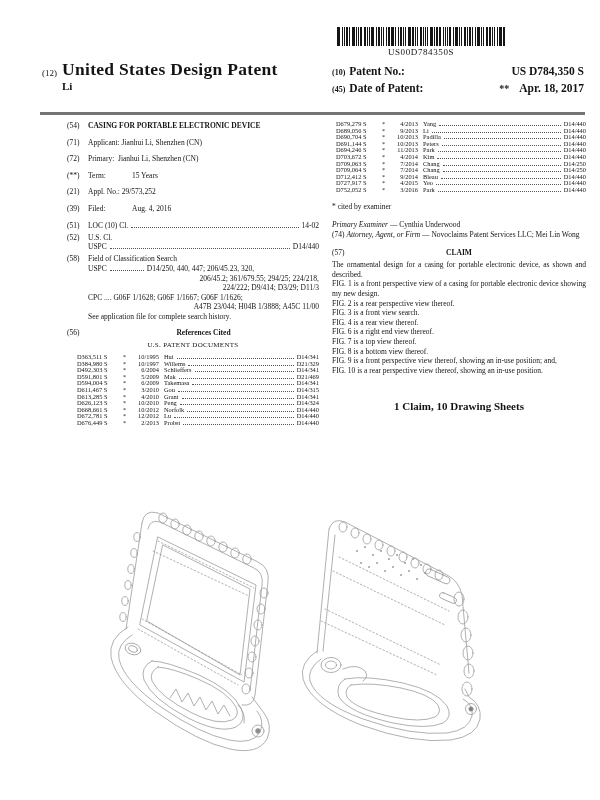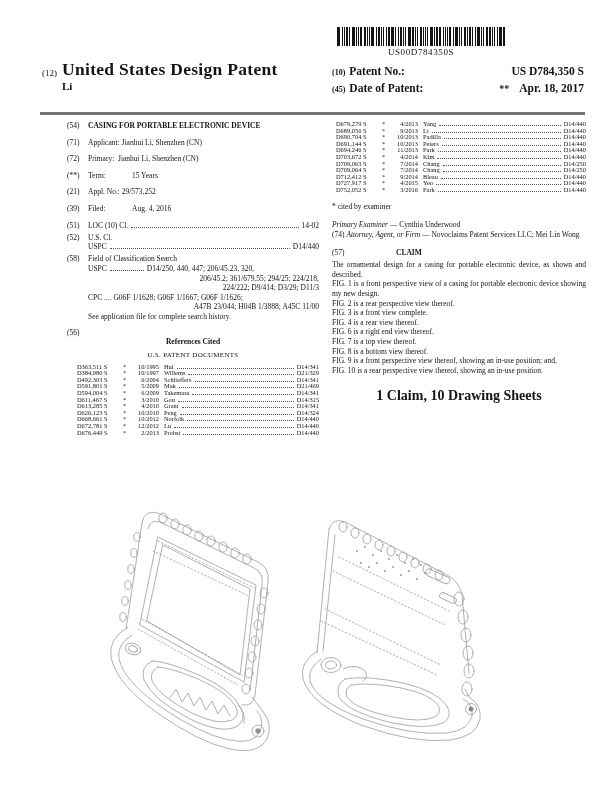--- a/index.html
+++ b/index.html
@@ -52,27 +52,27 @@
   .ref-table{margin-left:10px;}
   .ref-row{display:flex;align-items:baseline;font-size:6.4px;line-height:6.6px;}
   .ref-doc{width:46px;flex:none;}
   .ref-star{width:9px;flex:none;text-align:left;}
   .ref-date{width:27px;flex:none;text-align:right;margin-right:5px;}
   .ref-name{flex:none;}
   .ref-cls{flex:none;}
 
   .cited{margin:8px 0 9px 0;}
   .exam{line-height:1.3;}
-  .claim-head{display:flex;margin:8px 0 3px 0;gap:40px;}
+  .claim-head{display:flex;margin:8px 0 3px 0;}
   .claim-head .code{width:24px;flex:none;}
-  .claim-head .ttl{flex:1;font-weight:bold;margin-right:24px;}
+  .claim-head .ttl{flex:1;text-align:center;font-weight:bold;margin-right:24px;}
   .just{text-align:justify;}
   .desc-head{text-align:center;font-weight:bold;margin:7px 0 4px 0;}
   .figline{text-align:justify;}
-  .footer{text-align:center;font-weight:bold;font-size:14px;margin-top:12px;}
+  .footer{text-align:center;font-weight:bold;font-size:11px;margin-top:24px;}
 
   
   .fig-left{position:absolute;left:106px;top:499px;}
   .fig-right{position:absolute;left:299px;top:513px;}
   svg{display:block;}
 </style>
 </head>
 <body>
 
 <div class="page">
@@ -235,21 +235,21 @@
               <div class="rline">224/222; D9/414; D3/29; D11/3</div>
             </div>
           <div class="leadrow"><span>CPC ....</span>&nbsp;<span>G06F 1/1628; G06F 1/1667; G06F 1/1626;</span></div>
           <div>
               <div class="rline">A47B 23/044; H04B 1/3888; A45C 11/00</div>
             </div>
           <div>See application file for complete search history.</div>
         </span>
       </div>
 
-      <div class="entry" style="margin-top:6px;margin-bottom:0;flex-direction:column;">
+      <div class="entry" style="margin-top:6px;margin-bottom:0;">
         <span class="code">(56)</span>
         <span class="bd refs-head">References Cited</span>
       </div>
       <div class="refs-sub">U.S. PATENT DOCUMENTS</div>
 
       <div class="ref-table">
 
           <div class="ref-row">
             <span class="ref-doc">D363,511 S</span>
             <span class="ref-star">*</span>
@@ -474,21 +474,21 @@
 
           <div class="figline">
             <span>FIG. </span><span class="b">1</span><span> is a front perspective view of a casing for portable electronic device showing my new design.</span>
           </div>
 
           <div class="figline">
             <span>FIG. </span><span class="b">2</span><span> is a rear perspective view thereof.</span>
           </div>
 
           <div class="figline">
-            <span>FIG. </span><span class="b">3</span><span> is a front view complete.</span>
+            <span>FIG. </span><span class="b">3</span><span> is a front view search.</span>
           </div>
 
           <div class="figline">
             <span>FIG. </span><span class="b">4</span><span> is a rear view thereof.</span>
           </div>
 
 
           <div class="figline">
             <span>FIG. </span><span class="b">6</span><span> is a right end view thereof.</span>
           </div>

